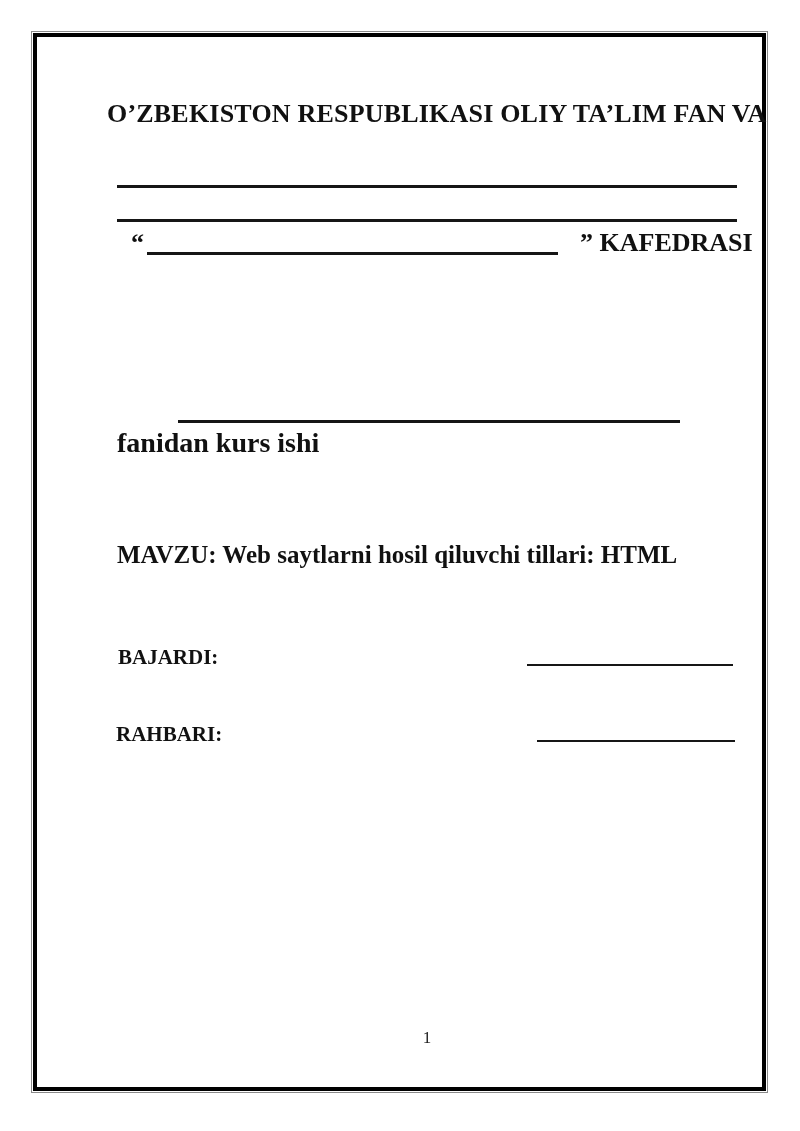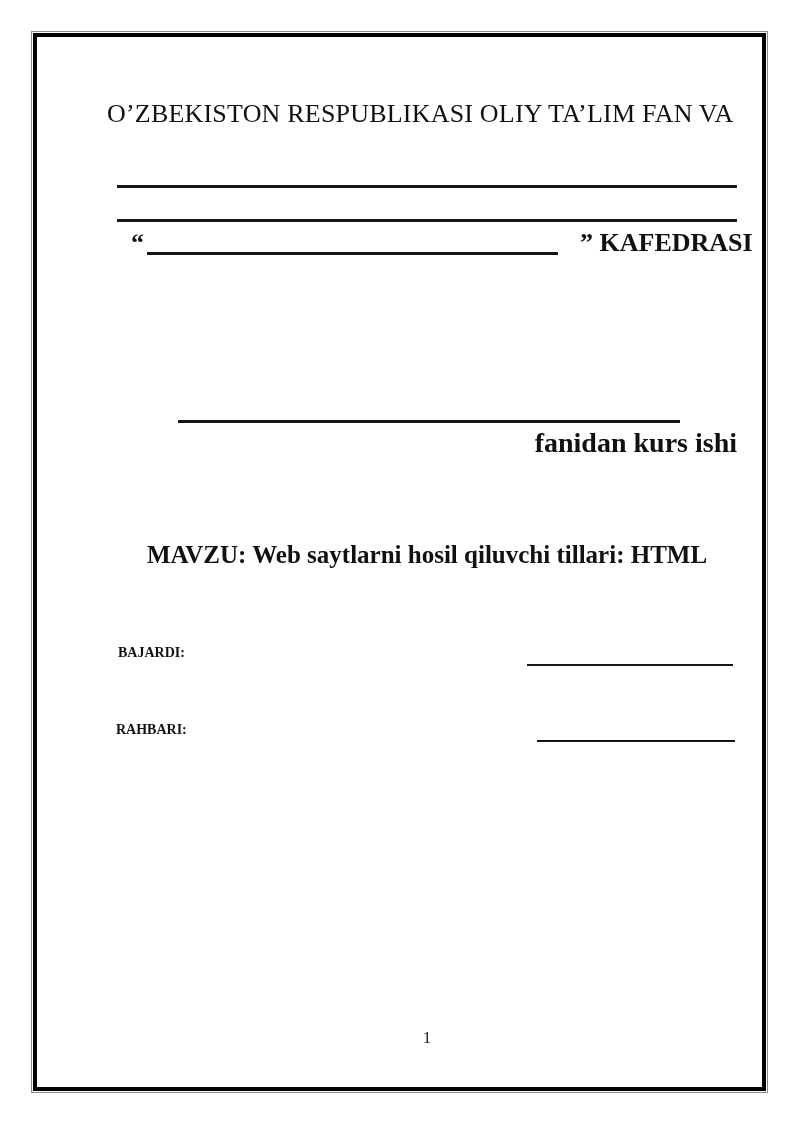--- a/index.html
+++ b/index.html
@@ -37,21 +37,21 @@
   .thinrule {
     position: absolute;
     background: #161616;
     height: 2px;
   }
   .title {
     left: 107px;
     top: 98px;
     width: 640px;
     font-size: 26px;
-    font-weight: 400;
+    font-weight: 700;
     line-height: 32px;
     letter-spacing: 0.2px;
     white-space: nowrap;
   }
   .rule-a { left: 117px; top: 185px; width: 620px; }
   .rule-b { left: 117px; top: 219px; width: 620px; }
   .open-quote {
     left: 131px;
     top: 228px;
     font-size: 26px;
@@ -64,35 +64,34 @@
     font-size: 26px;
     font-weight: 700;
     white-space: nowrap;
     margin-left: 20px;
   }
   .subject-underline { left: 178px; top: 420px; width: 502px; }
   .course {
     left: 117px;
     top: 427px;
     width: 620px;
-    text-align: right;
+    text-align: left;
     font-size: 28px;
     font-weight: 700;
   }
   .topic {
     left: 117px;
     top: 541px;
     width: 620px;
-    text-align: center;
     font-size: 25px;
     font-weight: 700;
     white-space: nowrap;
   }
   .field-label {
-    font-size: 14px;
+    font-size: 21px;
     font-weight: 700;
     white-space: nowrap;
   }
   .bajardi-label { left: 118px; top: 645px; }
   .bajardi-line { left: 527px; top: 664px; width: 206px; }
   .rahbari-label { left: 116px; top: 722px; }
   .rahbari-line { left: 537px; top: 740px; width: 198px; }
   .page-num {
     left: 117px;
     top: 1028px;

